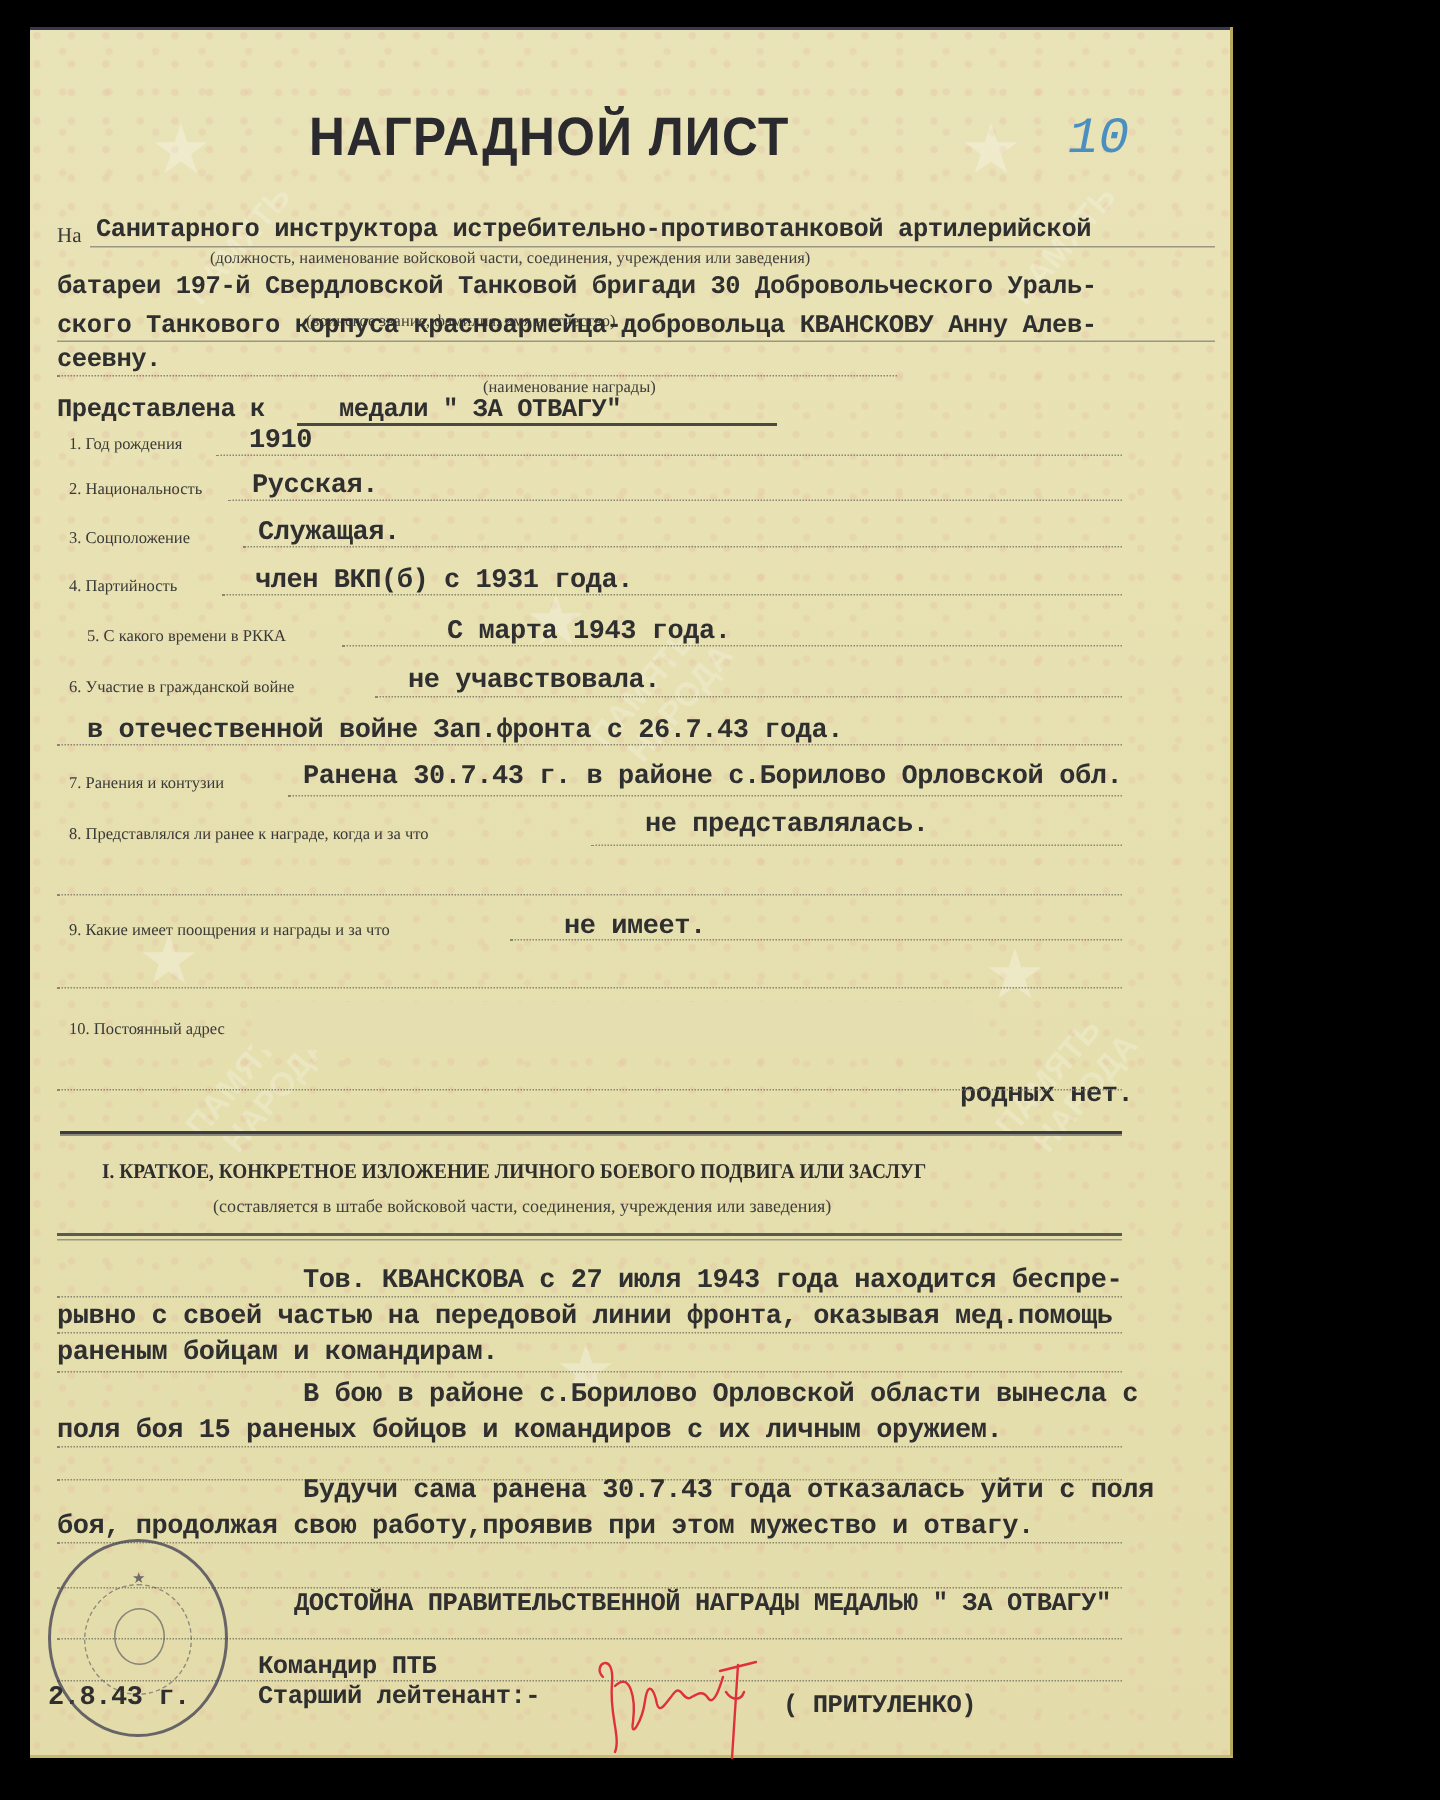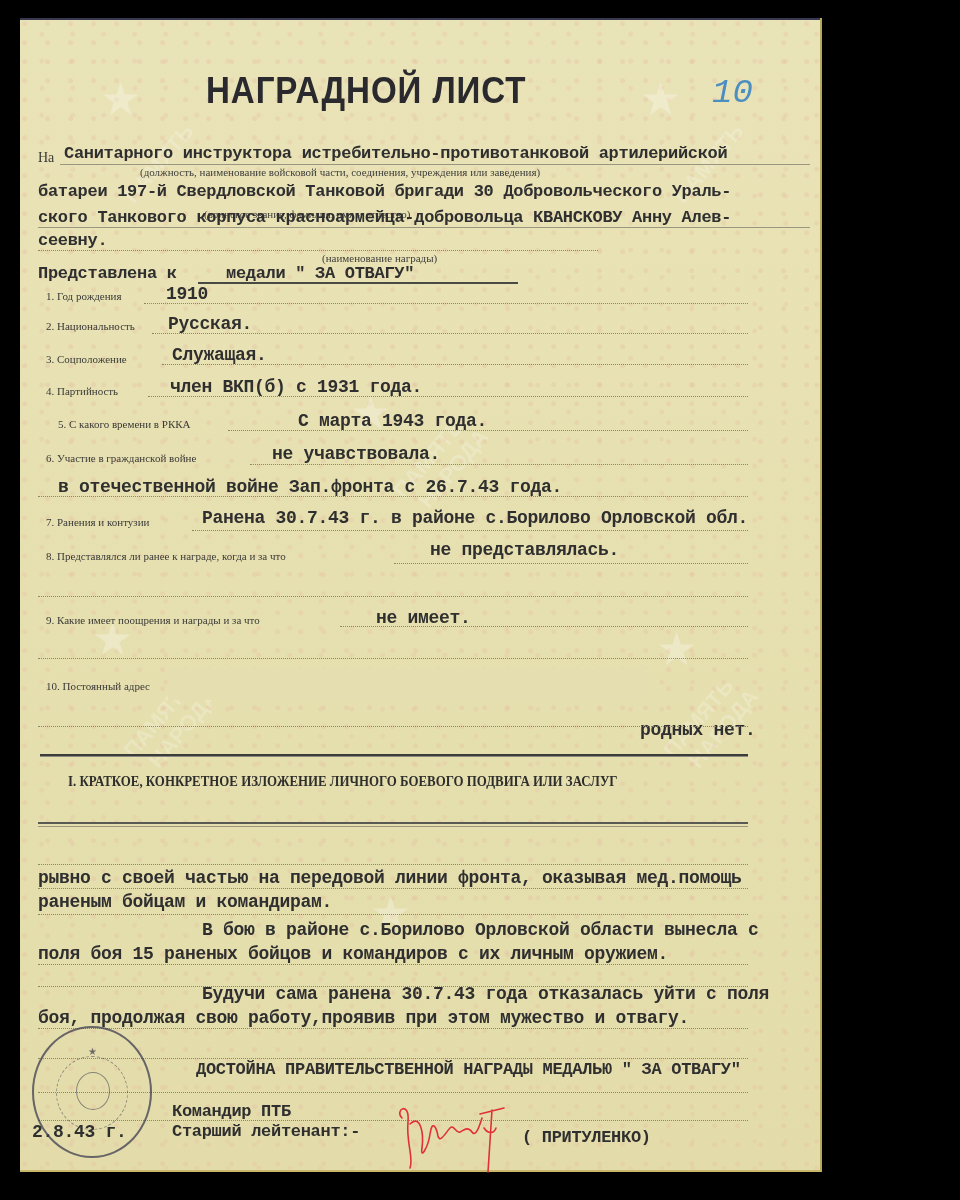--- a/index.html
+++ b/index.html
@@ -114,23 +114,25 @@
   <div class="dots" style="left:18px;top:640px;width:710px;"></div>
 
   <div class="abs lbl" style="left:26px;top:662px;"><span>10.</span> <span>Постоянный адрес</span></div>
   <div class="redact" style="left:148px;top:650px;width:480px;height:32px;"></div>
   <div class="abs tw tw-lg" style="left:620px;top:656px;margin-top:46px;">родных нет.</div>
   <div class="dots" style="left:18px;top:708px;width:710px;"></div>
 
   <div class="rule" style="left:20px;top:736px;width:708px;"></div>
 
   <div class="abs hdr" style="left:48px;top:756px;">I. КРАТКОЕ, КОНКРЕТНОЕ ИЗЛОЖЕНИЕ ЛИЧНОГО БОЕВОГО ПОДВИГА ИЛИ ЗАСЛУГ</div>
+  <div class="abs hint" style="left:122px;top:779px;font-size:12px;">(составляется в штабе войсковой части, соединения, учреждения или заведения)</div>
   <div class="solid" style="left:18px;top:804px;width:710px;border-bottom:2px solid #5a5a54;"></div>
   <div class="solid" style="left:18px;top:808px;width:710px;"></div>
 
+  <div class="abs tw tw-lg" style="left:182px;top:826px;">Тов. КВАНСКОВА с 27 июля 1943 года находится беспре-</div>
   <div class="dots" style="left:18px;top:846px;width:710px;"></div>
   <div class="abs tw tw-lg" style="left:18px;top:850px;">рывно с своей частью на передовой линии фронта, оказывая мед.помощь</div>
   <div class="dots" style="left:18px;top:870px;width:710px;"></div>
   <div class="abs tw tw-lg" style="left:18px;top:874px;">раненым бойцам и командирам.</div>
 
   <div class="dots" style="left:18px;top:896px;width:710px;"></div>
   <div class="abs tw tw-lg" style="left:182px;top:902px;">В бою в районе с.Борилово Орловской области вынесла с</div>
   <div class="abs tw tw-lg" style="left:18px;top:926px;">поля боя 15 раненых бойцов и командиров с их личным оружием.</div>
   <div class="dots" style="left:18px;top:946px;width:710px;"></div>
 

